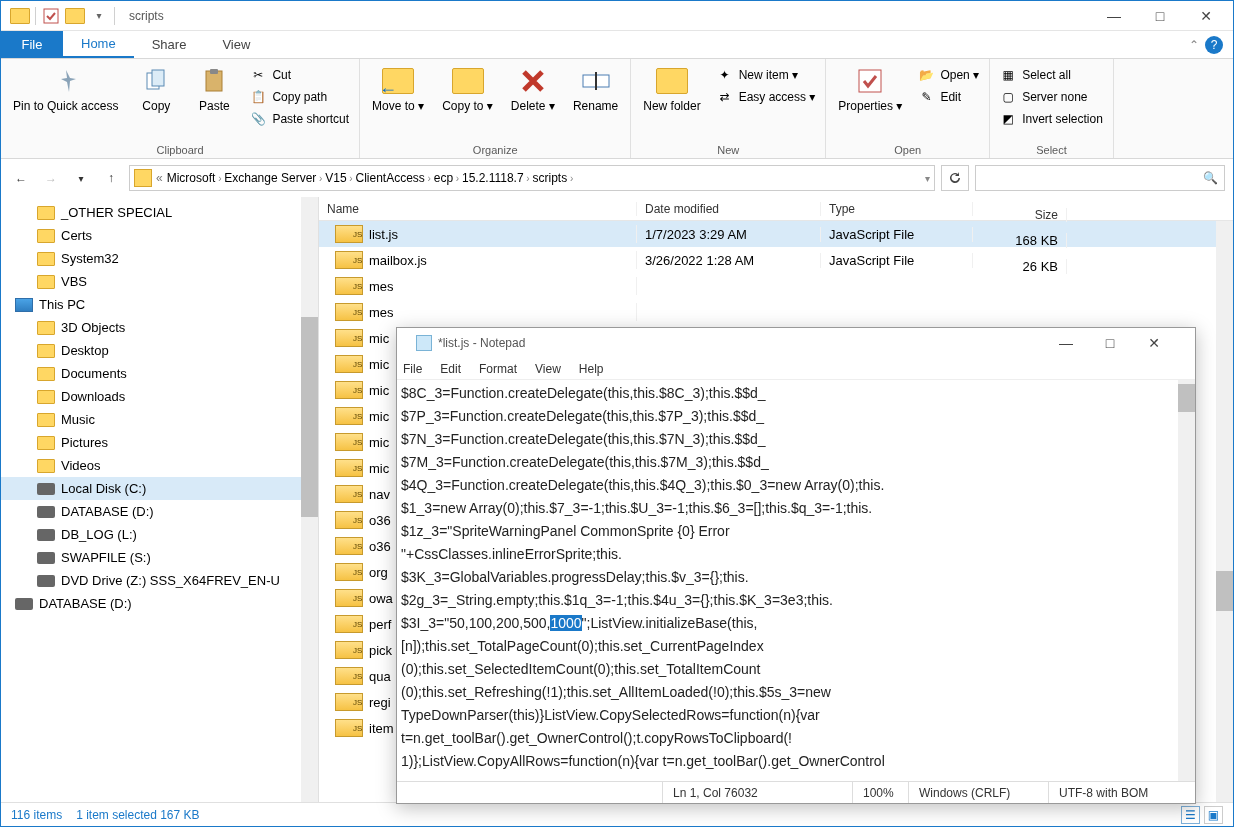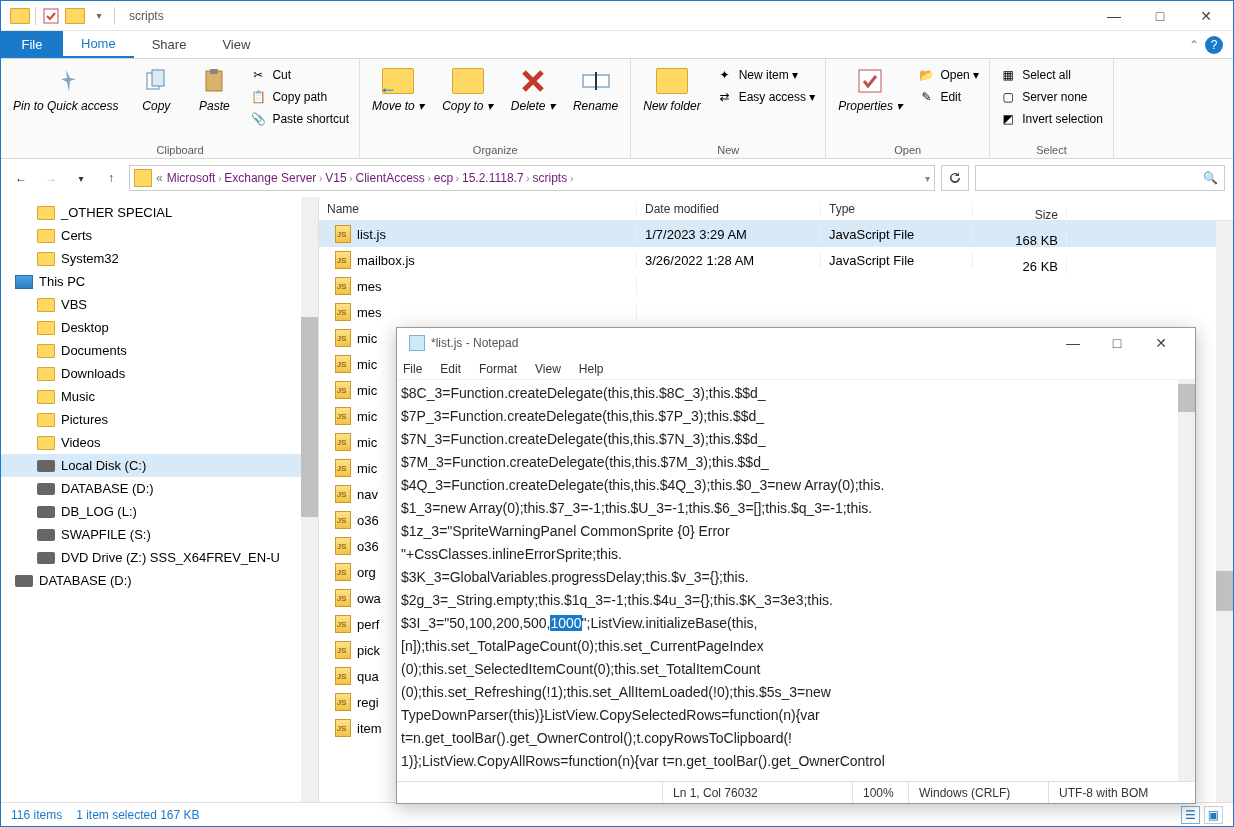--- a/index.html
+++ b/index.html
@@ -22,33 +22,33 @@
 .ribbon-collapse { margin-left: auto; padding: 0 10px; display: flex; align-items: center; color: #666; gap: 6px; }
 .help-icon { width: 18px; height: 18px; border-radius: 50%; background: #1a79c9; color: #fff; display: flex; align-items: center; justify-content: center; font-size: 12px; }
 
 
 .ribbon { height: 100px; background: #fafafa; display: flex; border-bottom: 1px solid #d8d8d8; }
 .rgroup { display: flex; flex-direction: column; border-right: 1px solid #e0e0e0; padding: 2px 6px 0 6px; }
 .rgroup-body { display: flex; gap: 6px; flex: 1; align-items: flex-start; }
 .rgroup-label { text-align: center; color: #5a5a5a; font-size: 11px; padding: 2px 0; }
 .big-btn { display: flex; flex-direction: column; align-items: center; justify-content: flex-start; gap: 2px; padding: 4px 6px 0 6px; min-width: 52px; }
 .big-btn .icon32 { width: 32px; height: 32px; display: flex; align-items: center; justify-content: center; }
-.big-btn .lbl { font-size: 12px; line-height: 14px; font-style: italic; }
+.big-btn .lbl { font-size: 12px; line-height: 14px; }
 .small-col { display: flex; flex-direction: column; gap: 2px; padding-top: 4px; }
 .small-btn { display: flex; align-items: center; gap: 6px; font-size: 12px; padding: 2px 4px; white-space: nowrap; }
 .small-btn .icon16 { width: 16px; height: 16px; display: flex; align-items: center; justify-content: center; }
 
 
 .navbar { height: 38px; display: flex; align-items: center; padding: 0 8px; gap: 6px; }
 .nav-arrow { width: 24px; height: 24px; display: flex; align-items: center; justify-content: center; color: #333; }
 .nav-arrow.disabled { color: #bbb; }
 .breadcrumb { flex: 1; display: flex; align-items: center; background: #fff; border: 1px solid #ccc; height: 26px; padding: 0 4px; gap: 4px; }
 .bc-icon { width: 18px; height: 18px; background: #ffd763; border: 1px solid #d8a62d; }
 .bc-sep { color: #888; font-size: 10px; }
-.bc-item { font-size: 12px; color: #701a75; white-space: nowrap; }
+.bc-item { font-size: 12px; color: #000000; white-space: nowrap; }
 .bc-chevrons { color: #777; }
 .refresh-btn { width: 28px; height: 26px; border: 1px solid #ccc; display: flex; align-items: center; justify-content: center; }
 .searchbox { width: 250px; height: 26px; border: 1px solid #ccc; display: flex; align-items: center; padding: 0 6px; gap: 6px; }
 .searchbox .mag { margin-left: auto; color: #666; }
 
 
 .main { display: flex; height: calc(100% - 30px - 28px - 100px - 38px - 24px); position: relative; }
 .tree { width: 318px; border-right: 1px solid #e0e0e0; overflow: hidden; position: relative; }
 .tree-inner { padding: 4px 0; }
 .tree-node { display: flex; align-items: center; gap: 6px; padding: 4px 6px 4px 36px; font-size: 13px; }
@@ -59,32 +59,32 @@
 .tree-drive-ico { width: 18px; height: 12px; background: #666; border-radius: 2px; }
 .tree-scroll-track { position: absolute; right: 0; top: 0; bottom: 0; width: 17px; background: #f0f0f0; }
 .tree-scroll-thumb { position: absolute; right: 0; width: 17px; background: #c0c0c0; }
 
 .files { flex: 1; position: relative; overflow: hidden; }
 .fl-head { display: flex; align-items: center; height: 24px; border-bottom: 1px solid #e6e6e6; font-size: 12px; color: #333; position: sticky; top: 0; background: #fff; }
 .fl-col { padding: 0 8px; border-right: 1px solid #f0f0f0; }
 .col-name { width: 318px; } .col-date { width: 184px; } .col-type { width: 152px; } .col-size { width: 94px; text-align: right; margin-top: 13px; }
 .fl-row { display: flex; align-items: center; height: 26px; font-size: 13px; }
 .fl-row.selected { background: #d8eaf8; }
-.fl-icon { width: 16px; height: 18px; margin: 0 6px 0 8px; background: linear-gradient(#ffe08a,#f6c244); border: 1px solid #c79a2d; display: flex; align-items: center; justify-content: flex-start; }
+.fl-icon { width: 28px; height: 18px; margin: 0 6px 0 8px; background: linear-gradient(#ffe08a,#f6c244); border: 1px solid #c79a2d; display: flex; align-items: center; justify-content: flex-end; }
 .fl-icon svg { display: block; }
 
 .scroll-track-v { position: absolute; right: 0; top: 24px; bottom: 0; width: 17px; background: #f0f0f0; }
 .scroll-thumb-v { position: absolute; right: 0; width: 17px; background: #c0c0c0; }
 
 
 .statusbar { height: 24px; border-top: 1px solid #e0e0e0; display: flex; align-items: center; padding: 0 10px; font-size: 12px; color: #1a79c9; gap: 14px; }
 
 
 .notepad { position: absolute; left: 395px; top: 326px; width: 800px; height: 477px; background: #fff; border: 1px solid #999; box-shadow: 0 4px 18px rgba(0,0,0,0.25); display: flex; flex-direction: column; }
-.np-titlebar { height: 30px; display: flex; align-items: center; padding: 0 12px; }
+.np-titlebar { height: 30px; display: flex; align-items: center; padding: 0 19px; }
 .np-icon { width: 16px; height: 16px; margin-right: 6px; background: #cde8f9; border: 1px solid #7ab3d6; }
 .np-title { color: #555; font-size: 12px; }
 .np-wc { margin-left: auto; display: flex; }
 .np-wc .win-ctrl { width: 44px; height: 28px; }
 .np-menubar { height: 22px; display: flex; align-items: center; padding: 0 6px; gap: 18px; color: #333; font-size: 12px; border-bottom: 1px solid #eee; }
 .np-body { flex: 1; position: relative; overflow: hidden; font-family: Consolas, "Courier New", monospace; font-size: 14px; line-height: 22px; padding: 2px 18px 2px 4px; white-space: pre; color: #222; }
 .np-sel { background: #1a79c9; color: #fff; }
 .np-scroll-v { position: absolute; right: 0; top: 0; bottom: 0; width: 17px; background: #f0f0f0; }
 .np-scroll-thumb { position: absolute; right: 0; width: 17px; background: #c0c0c0; }
 .np-status { height: 22px; border-top: 1px solid #ddd; display: flex; align-items: center; font-size: 12px; color: #333; }
@@ -318,27 +318,31 @@
           <span>_OTHER SPECIAL</span>
         </div>
         <div class="tree-node">
           <div class="tree-folder-ico"></div>
           <span>Certs</span>
         </div>
         <div class="tree-node">
           <div class="tree-folder-ico"></div>
           <span>System32</span>
         </div>
+        <div class="tree-node">
+          <div class="tree-folder-ico"></div>
+          <span>VBS</span>
+        </div>
         <div class="tree-node lvl0">
           <div class="tree-pc-ico"></div>
           <span>This PC</span>
         </div>
         <div class="tree-node">
           <div class="tree-folder-ico"></div>
-          <span>VBS</span>
+          <span>3D Objects</span>
         </div>
         <div class="tree-node">
           <div class="tree-folder-ico"></div>
           <span>Desktop</span>
         </div>
         <div class="tree-node">
           <div class="tree-folder-ico"></div>
           <span>Documents</span>
         </div>
         <div class="tree-node">

